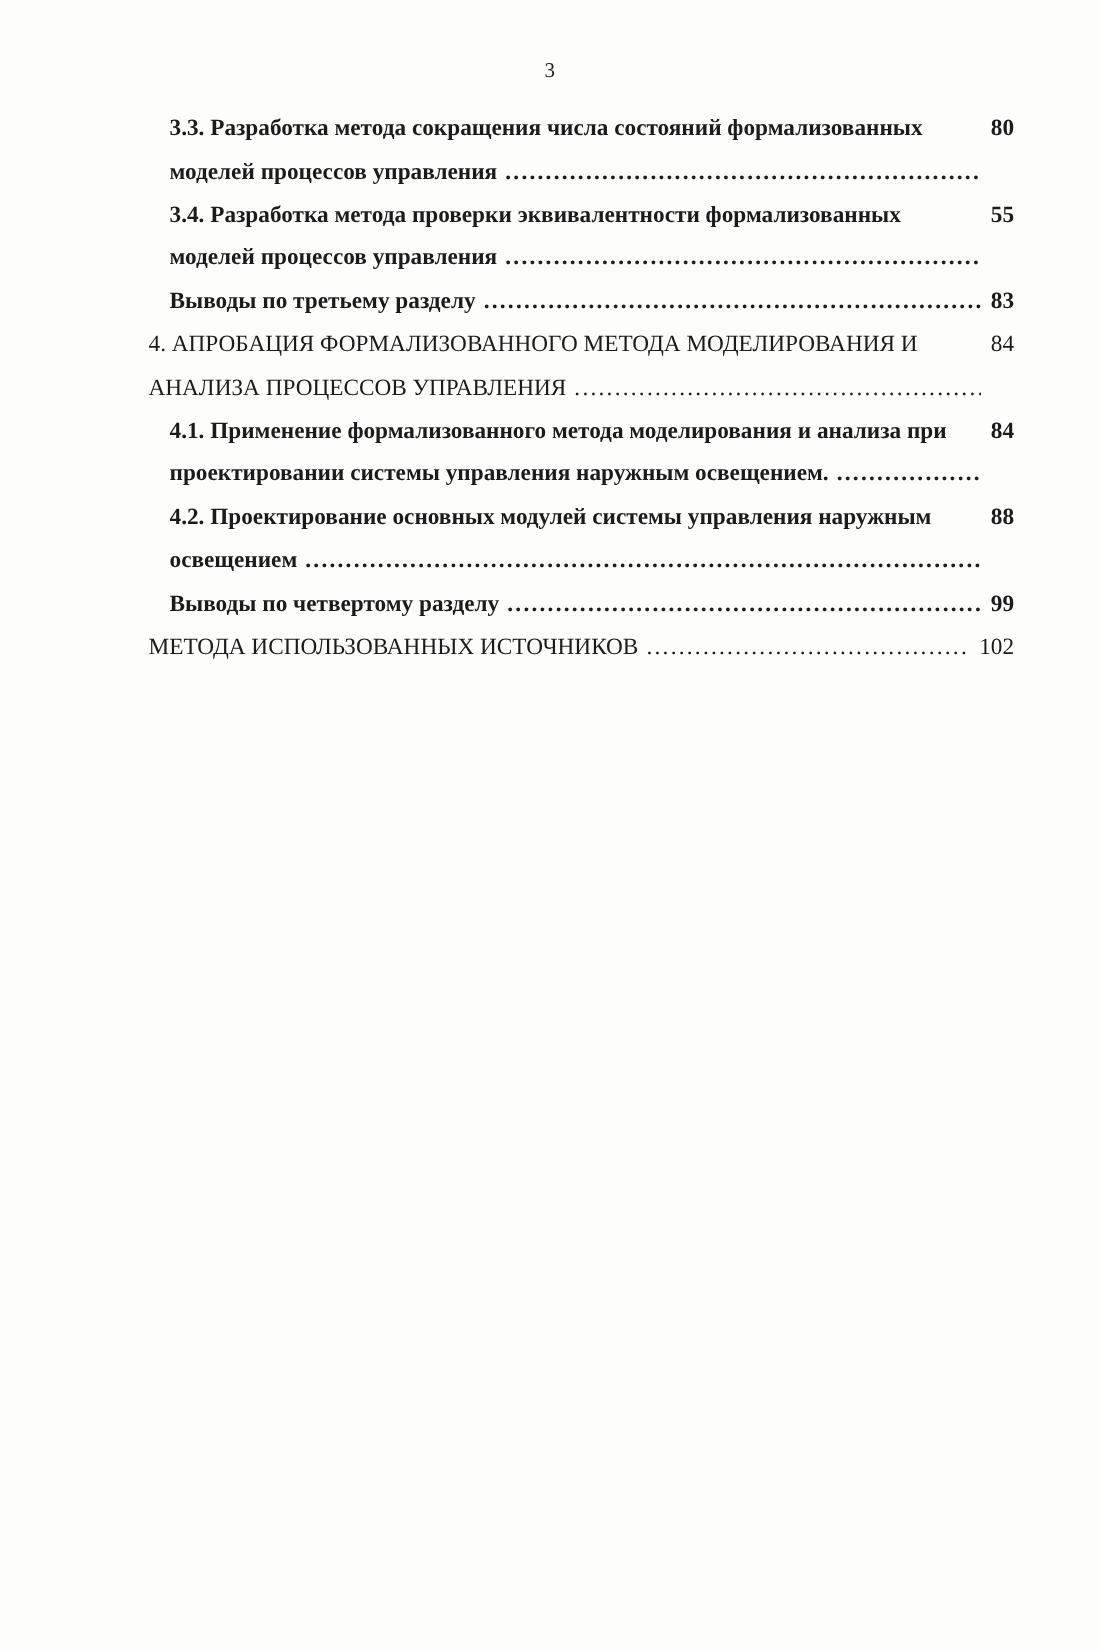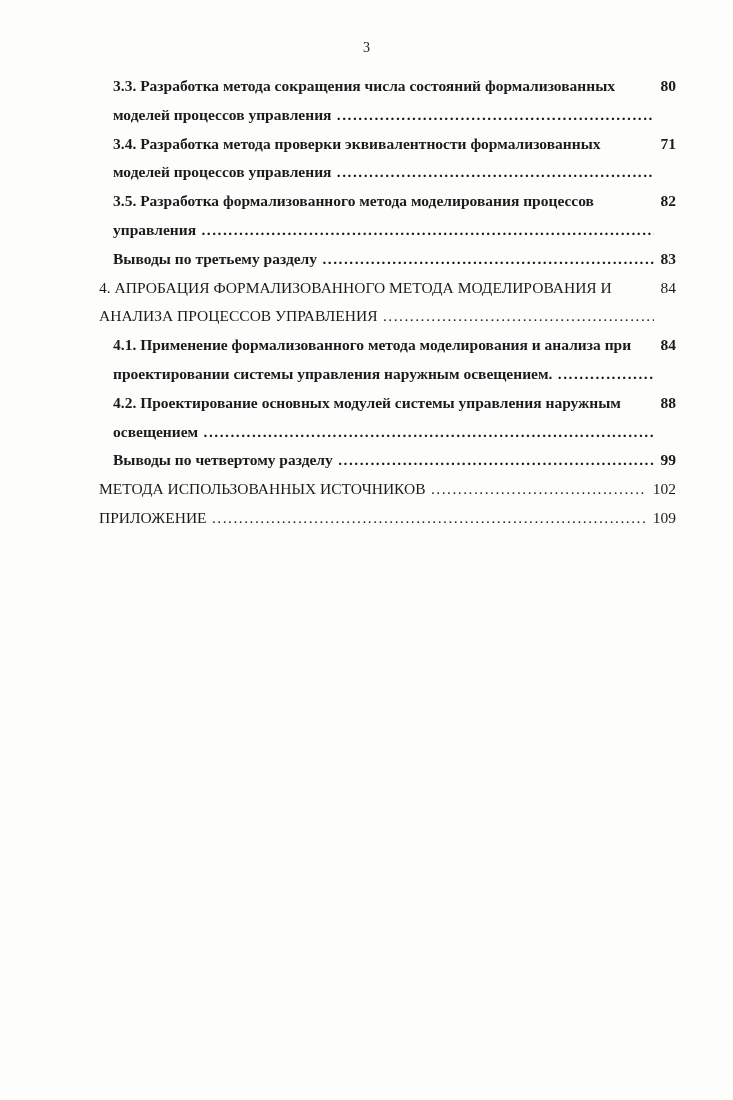--- a/index.html
+++ b/index.html
@@ -63,25 +63,21 @@
 
 <div class="page">
   <div class="page-number">3</div>
   <div class="toc" id="toc-list">
       <div class="toc-entry sub">
         <span class="toc-title">3.3. Разработка метода сокращения числа состояний формализованных моделей процессов управления</span>
         <span class="toc-page">80</span>
       </div>
       <div class="toc-entry sub">
         <span class="toc-title">3.4. Разработка метода проверки эквивалентности формализованных моделей процессов управления</span>
-        <span class="toc-page">71</span>
-      </div>
-      <div class="toc-entry sub">
-        <span class="toc-title">3.5. Разработка формализованного метода моделирования процессов управления</span>
-        <span class="toc-page">82</span>
+        <span class="toc-page">55</span>
       </div>
       <div class="toc-entry sub">
         <span class="toc-title">Выводы по третьему разделу</span>
         <span class="toc-page">83</span>
       </div>
       <div class="toc-entry top">
         <span class="toc-title">4. АПРОБАЦИЯ ФОРМАЛИЗОВАННОГО МЕТОДА МОДЕЛИРОВАНИЯ И АНАЛИЗА ПРОЦЕССОВ УПРАВЛЕНИЯ</span>
         <span class="toc-page">84</span>
       </div>
       <div class="toc-entry sub">
@@ -93,18 +89,14 @@
         <span class="toc-page">88</span>
       </div>
       <div class="toc-entry sub">
         <span class="toc-title">Выводы по четвертому разделу</span>
         <span class="toc-page">99</span>
       </div>
       <div class="toc-entry top">
         <span class="toc-title">МЕТОДА ИСПОЛЬЗОВАННЫХ ИСТОЧНИКОВ</span>
         <span class="toc-page">102</span>
       </div>
-      <div class="toc-entry top">
-        <span class="toc-title">ПРИЛОЖЕНИЕ</span>
-        <span class="toc-page">109</span>
-      </div>
     </div>
 </div>
 
 </body></html>

